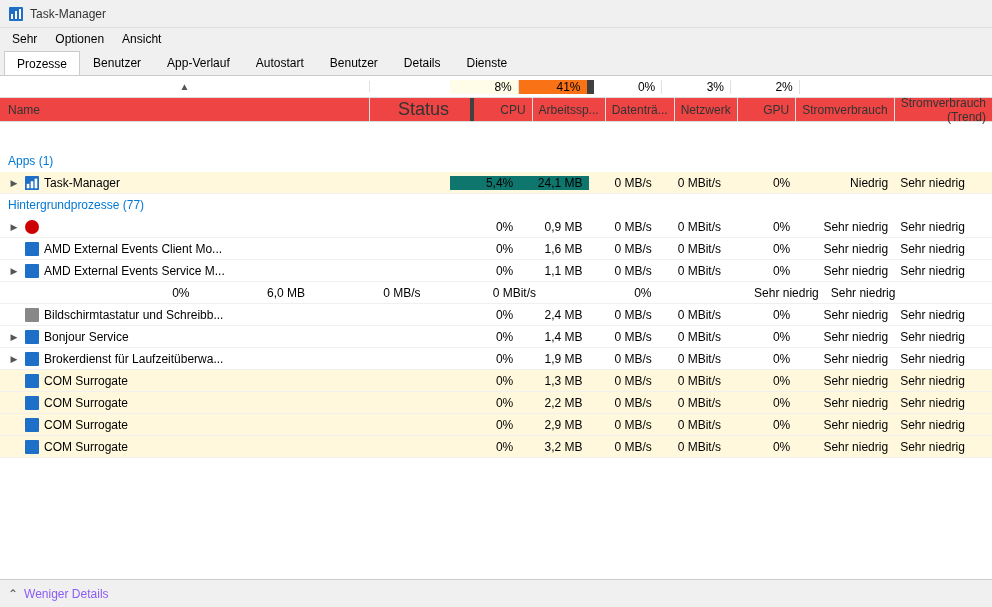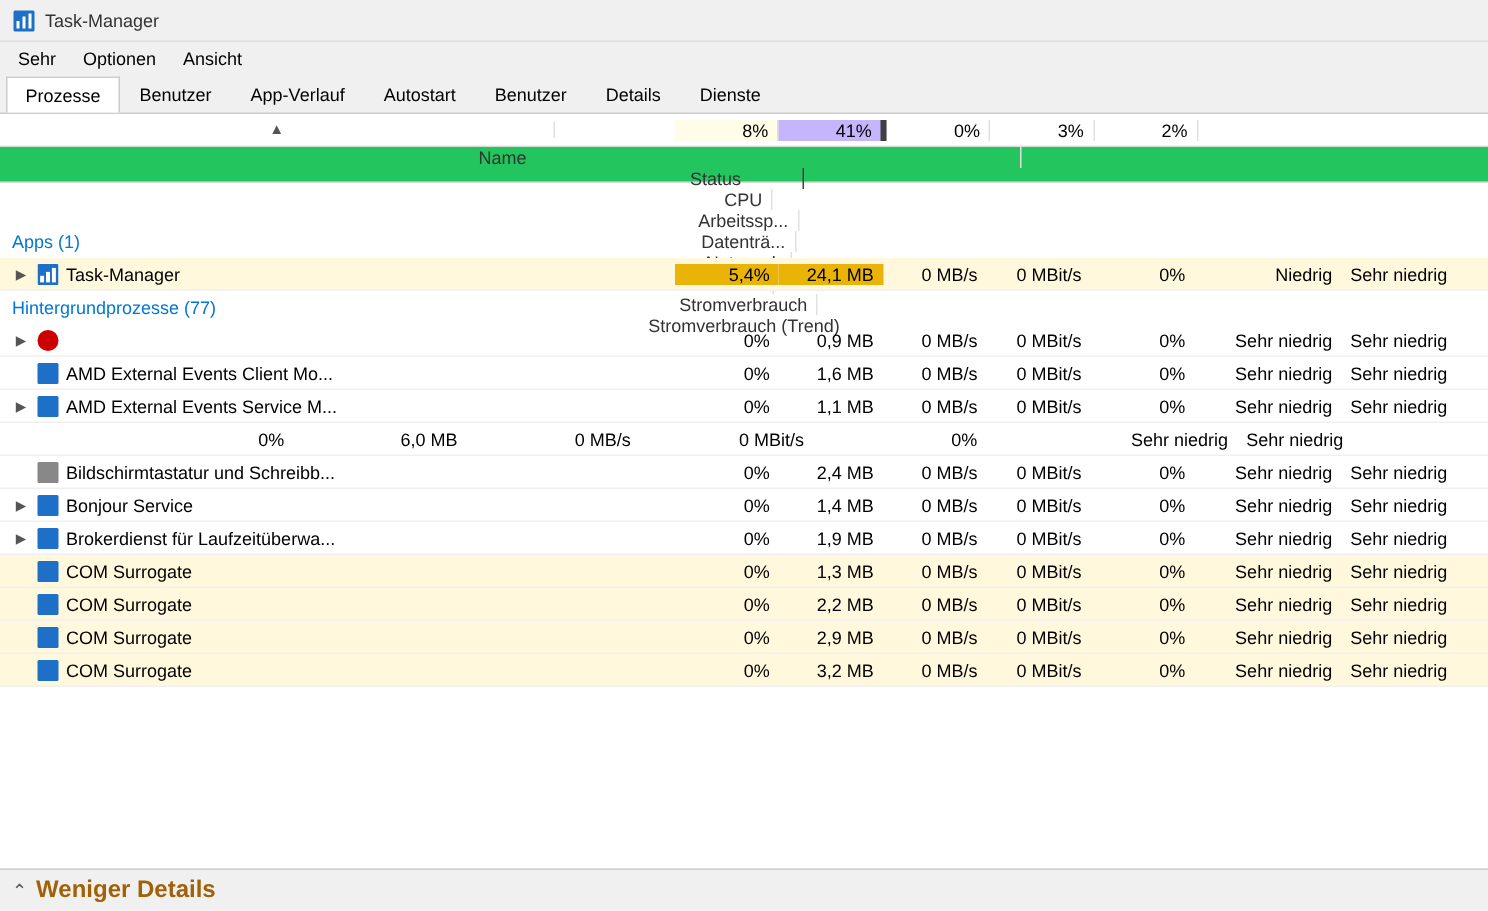--- a/index.html
+++ b/index.html
@@ -83,46 +83,46 @@
       display: flex;
       align-items: center;
       border-bottom: 1px solid #ddd;
       background: #fff;
     }
 
     
     .headers {
       display: flex;
       align-items: center;
-      background: #22c55e;
+      background: #ef4444;
       border-bottom: 1px solid #ddd;
       height: 24px;
-      flex-direction: column;
     }
     .header-name {
       width: 370px;
       min-width: 370px;
       padding: 0 8px;
       font-size: 12px;
       color: #333;
       border-right: 1px solid #e0e0e0;
       height: 100%;
       display: flex;
       align-items: center;
     }
     .header-status {
       width: 80px;
       min-width: 80px;
       padding: 0 4px;
-      font-size: 12px;
+      font-size: 18px;
       color: #333;
-      border-right: 1px solid #404040;
+      border-right: 4px solid #404040;
       height: 100%;
       display: flex;
       align-items: center;
+      margin-left: 24px;
     }
     .header-col {
       flex: 1;
       padding: 0 6px;
       font-size: 12px;
       color: #333;
       border-right: 1px solid #e0e0e0;
       height: 100%;
       display: flex;
       align-items: center;
@@ -204,21 +204,21 @@
       padding: 0 4px;
       font-size: 12px;
     }
     .data-cell {
       flex: 1;
       padding: 0 6px;
       font-size: 12px;
       text-align: right;
     }
     .data-cell.highlighted-yellow {
-      background: #eab308;
+      background: #0f766e;
     }
 
     
     .bottom-bar {
       height: 28px;
       border-top: 1px solid #ccc;
       background: #f0f0f0;
       display: flex;
       align-items: center;
       padding: 0 8px;
@@ -297,21 +297,21 @@
 </div>
 
 <div class="main-content">
 
   <div class="col-header-row" style="display:flex;height:22px;border-bottom:1px solid #ddd;">
     <div style="width:370px;min-width:370px;border-right:1px solid #e0e0e0;display:flex;align-items:center;justify-content:center;">
       <span style="font-size:10px;color:#555;">▲</span>
     </div>
     <div style="width:80px;min-width:80px;border-right:1px solid #e0e0e0;"></div>
     <div style="flex:1;text-align:right;padding:0 6px;font-size:12px;border-right:1px solid #e0e0e0;display:flex;align-items:center;justify-content:flex-end;background:#fffde7;">8%</div>
-    <div style="flex:1;text-align:right;padding:0 6px;font-size:12px;border-right:4px solid #404040;display:flex;align-items:center;justify-content:flex-end;background:#c4b5fd;">41%</div>
+    <div style="flex:1;text-align:right;padding:0 6px;font-size:12px;border-right:7px solid #404040;display:flex;align-items:center;justify-content:flex-end;background:#f97316;">41%</div>
     <div style="flex:1;text-align:right;padding:0 6px;font-size:12px;border-right:1px solid #e0e0e0;display:flex;align-items:center;justify-content:flex-end;">0%</div>
     <div style="flex:1;text-align:right;padding:0 6px;font-size:12px;border-right:1px solid #e0e0e0;display:flex;align-items:center;justify-content:flex-end;">3%</div>
     <div style="flex:1;text-align:right;padding:0 6px;font-size:12px;border-right:1px solid #e0e0e0;display:flex;align-items:center;justify-content:flex-end;">2%</div>
     <div style="flex:1.5;text-align:right;padding:0 6px;font-size:12px;border-right:1px solid #e0e0e0;display:flex;align-items:center;justify-content:flex-end;"></div>
     <div style="flex:1.5;padding:0 6px;font-size:12px;display:flex;align-items:center;"></div>
   </div>
 
   <div class="headers">
     <div class="header-name">Name</div>
     <div class="header-status">Status</div>
@@ -541,14 +541,14 @@
       <div class="data-cell">0%</div>
       <div class="data-cell" style="flex:1.5;">Sehr niedrig</div>
       <div class="data-cell" style="flex:1.5;text-align:left;">Sehr niedrig</div>
     </div>
 
   </div>
 </div>
 
 <div class="bottom-bar">
   <span style="font-size:12px;color:#555;">⌃</span>
-  <span style="font-size:16px;cursor:pointer;color:#a16207;font-weight:bold;">Weniger Details</span>
+  <span style="font-size:12px;cursor:pointer;color:#8b5cf6;">Weniger Details</span>
 </div>
 
 </body></html>

